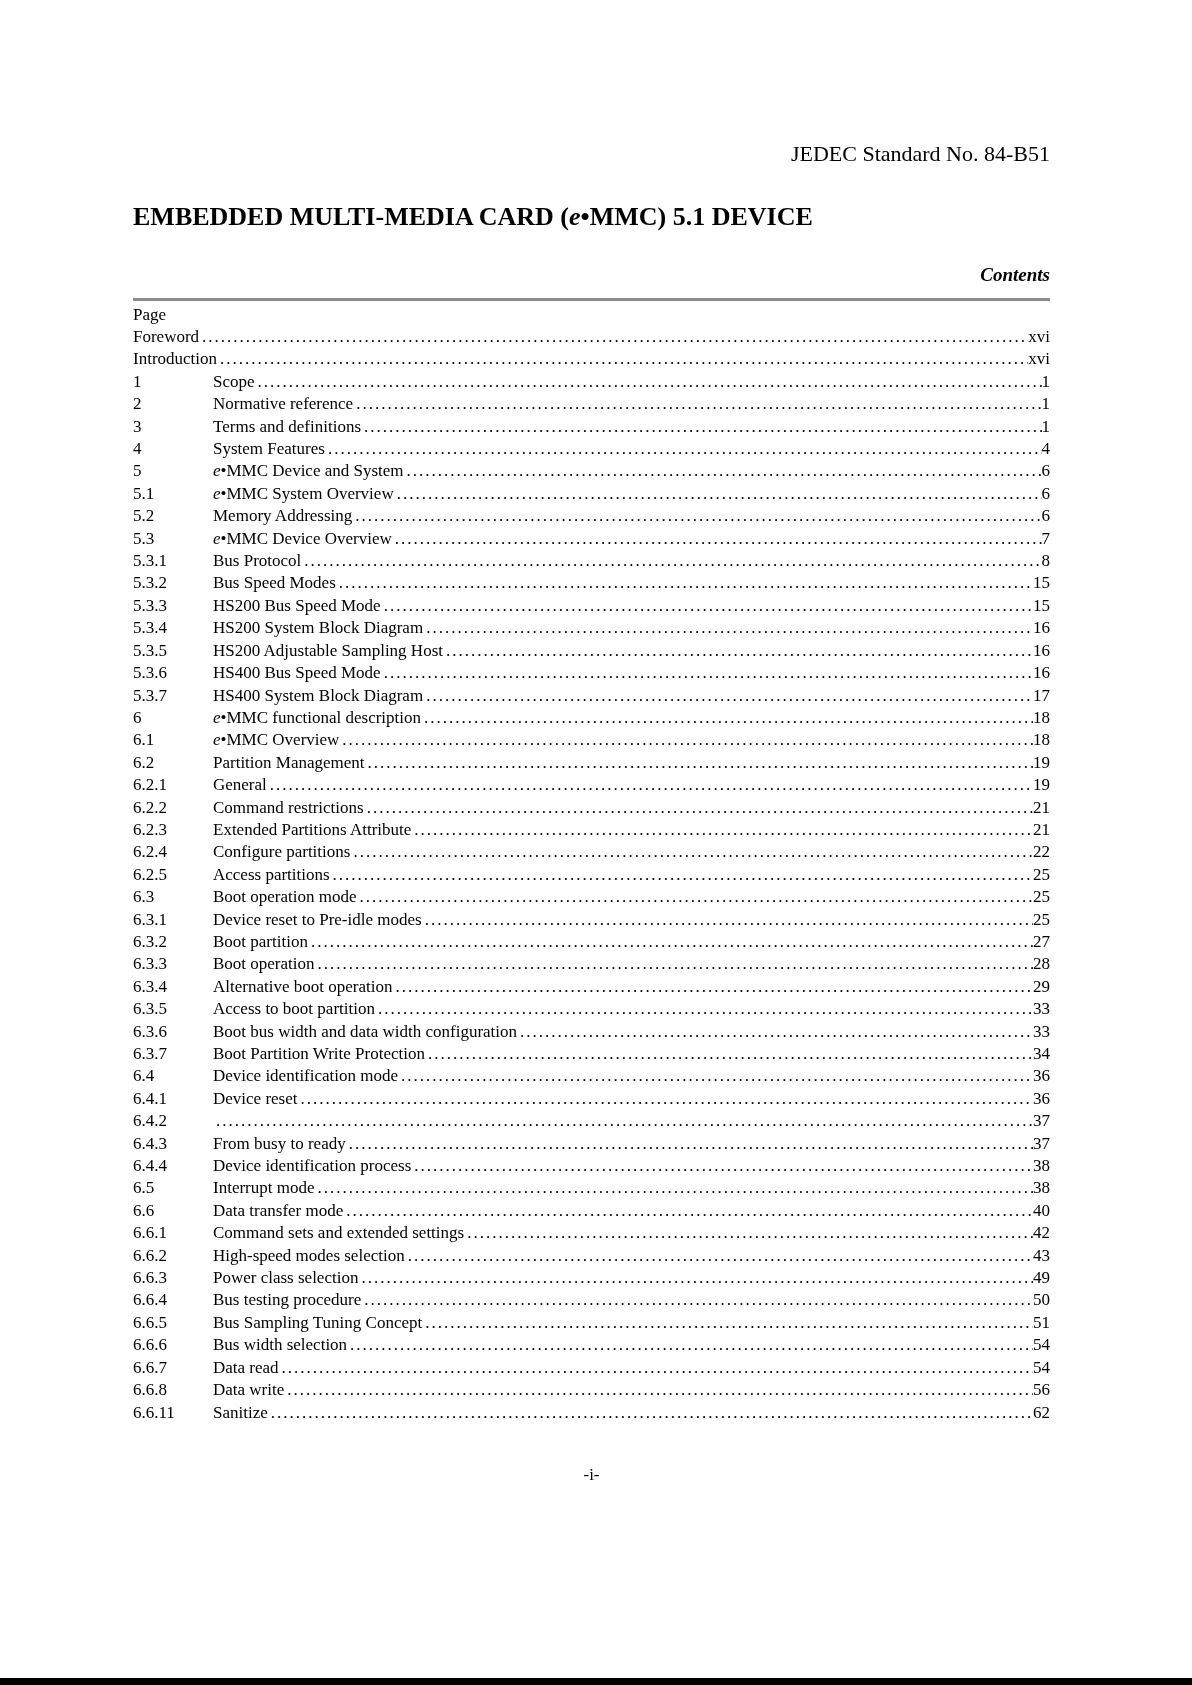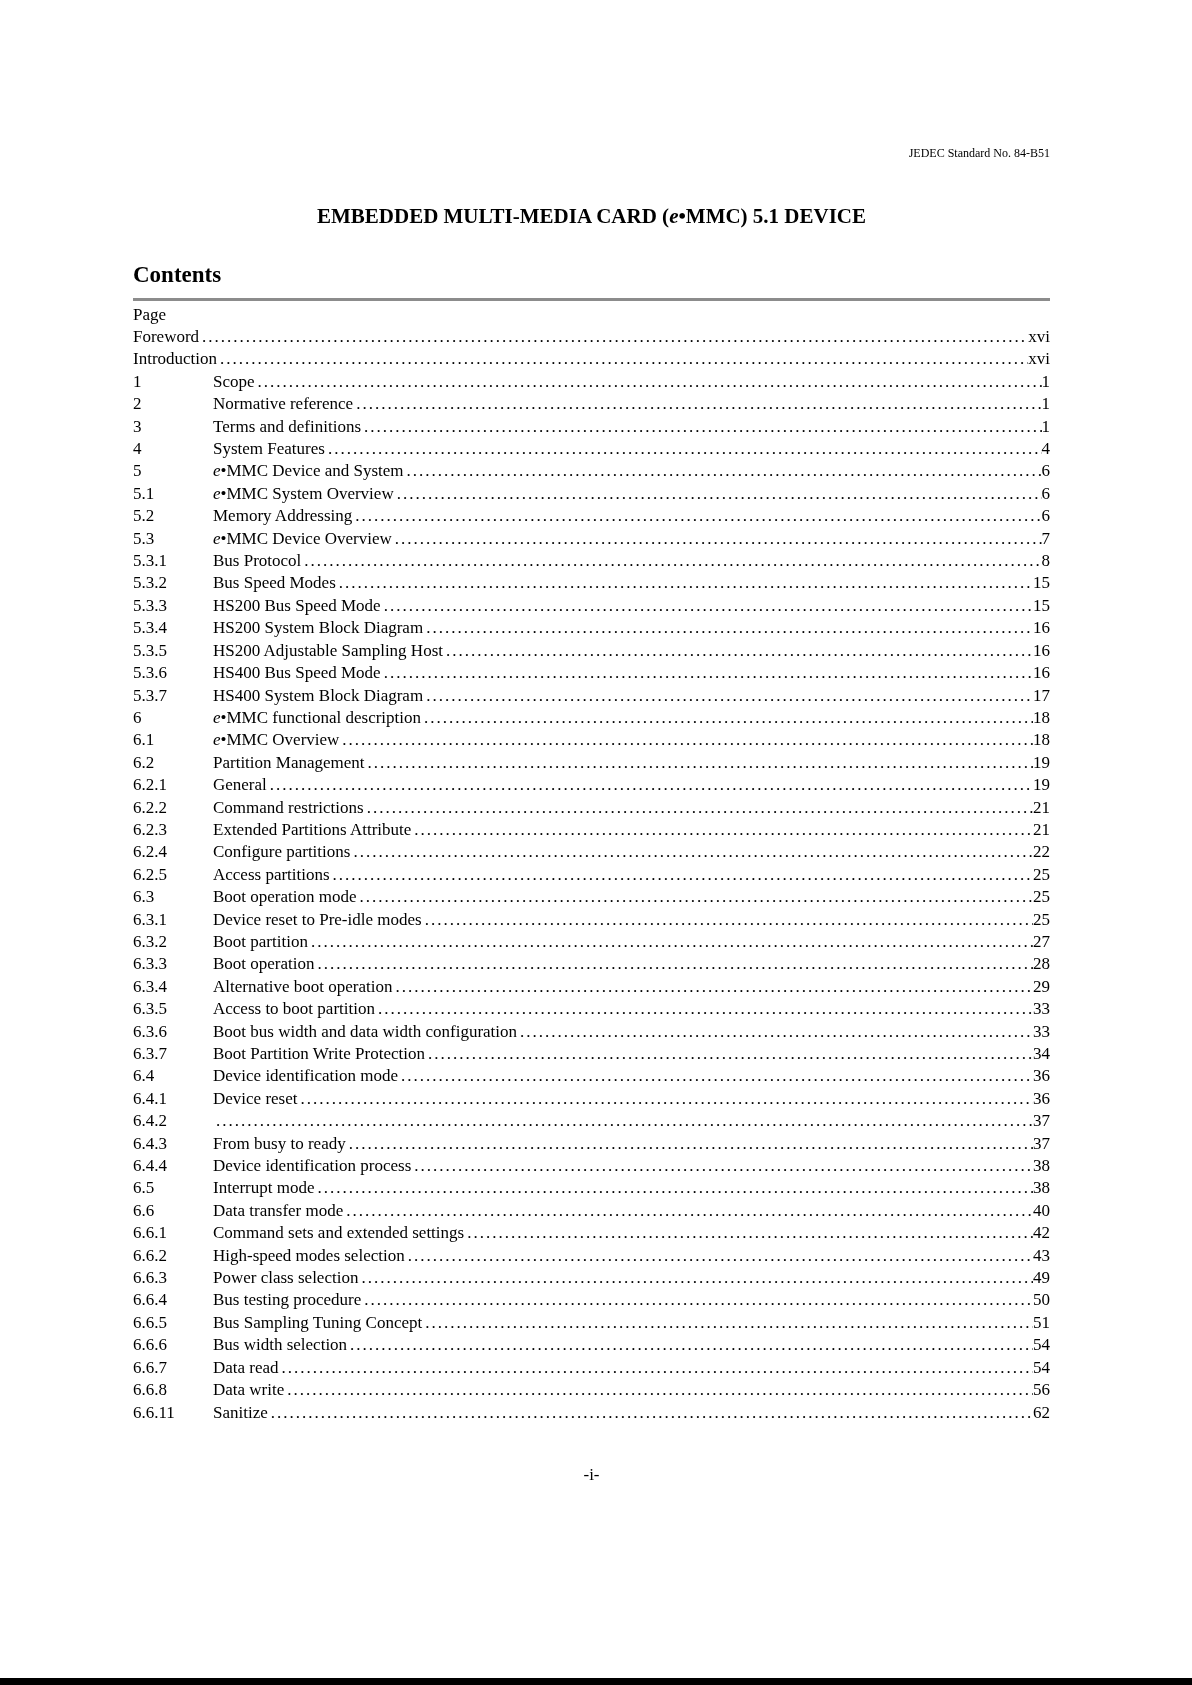--- a/index.html
+++ b/index.html
@@ -16,36 +16,37 @@
     color: #000000;
     overflow: hidden;
   }
   .content {
     margin-left: 133px;
     width: 917px;
     padding-top: 142px;
   }
   .std-ref {
     text-align: right;
-    font-size: 12px;
+    font-size: 22px;
     line-height: 23px;
   }
   .doc-title {
     margin: 39px 0 0 0;
-    text-align: center;
-    font-size: 21px;
+    text-align: left;
+    font-size: 26px;
     font-weight: bold;
     line-height: 25px;
   }
   .contents-heading {
     margin: 34px 0 0 0;
-    text-align: left;
-    font-size: 23px;
+    text-align: right;
+    font-size: 19px;
     font-weight: bold;
     line-height: 24px;
+    font-style: italic;
   }
   .rule {
     margin-top: 11px;
     height: 3px;
     background: #8c8c8c;
     border: none;
   }
   .page-label {
     margin-top: 3px;
     text-align: left;

